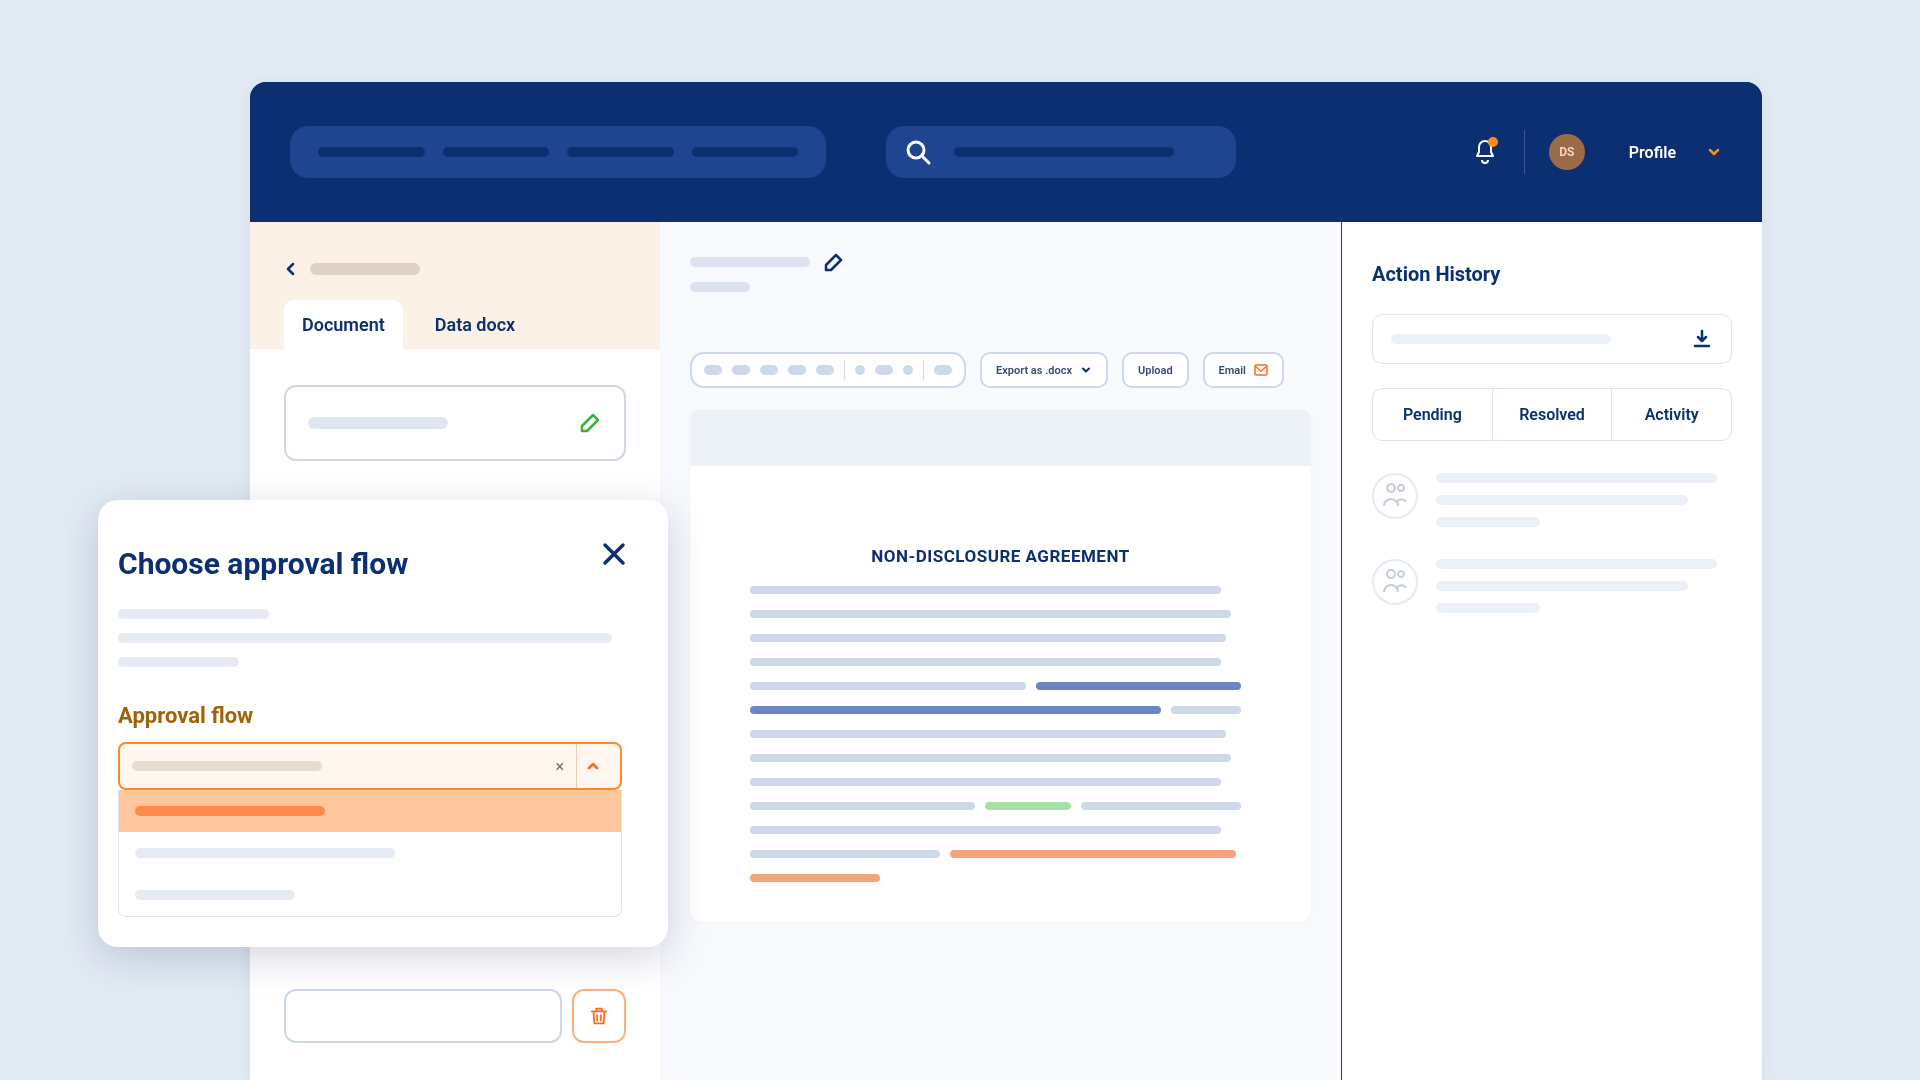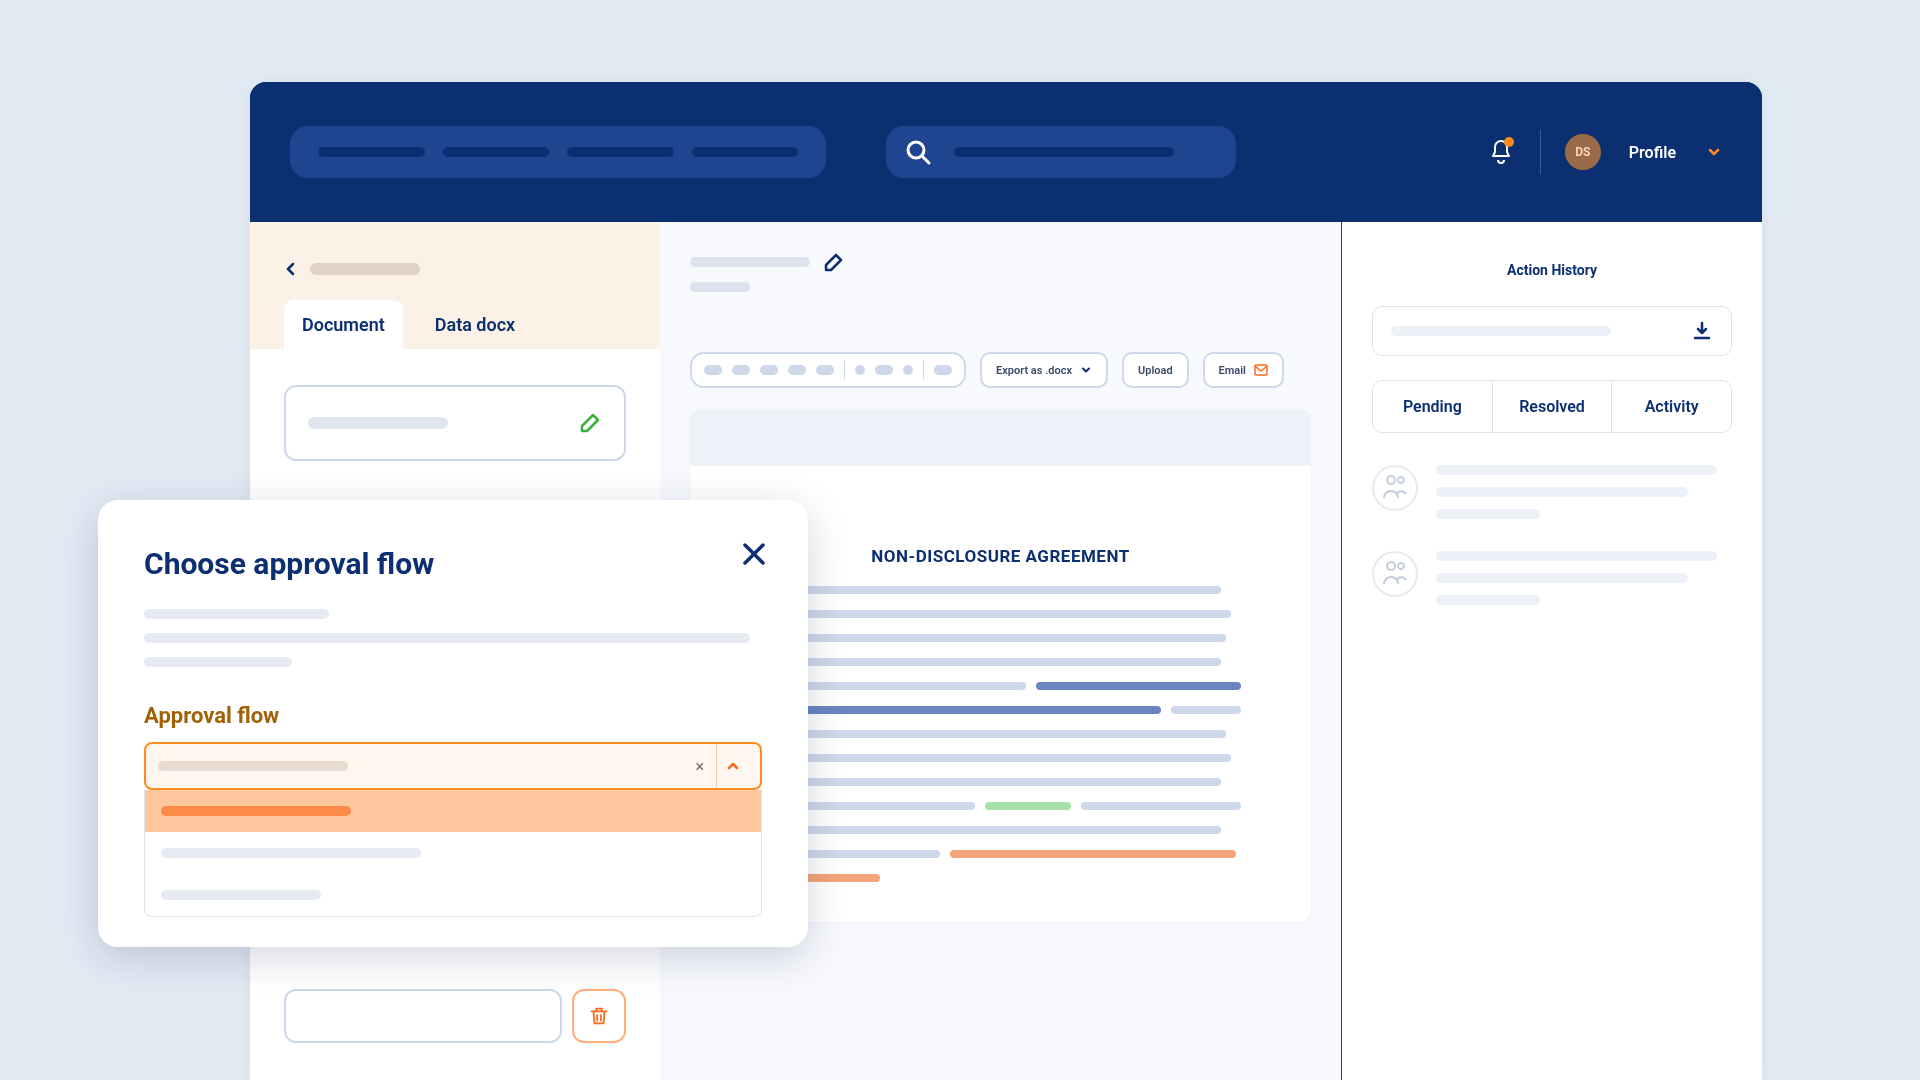--- a/index.html
+++ b/index.html
@@ -12,21 +12,21 @@
   .search-icon { width: 28px; height: 28px; flex-shrink: 0; }
   .search-icon circle { stroke: #fff; stroke-width: 3; fill: none; }
   .search-icon line { stroke: #fff; stroke-width: 3; stroke-linecap: round; }
   .search-ph { margin-left: 22px; height: 10px; width: 220px; background: #0b2f70; border-radius: 5px; }
   .topbar-right { margin-left: auto; display: flex; align-items: center; gap: 24px; }
   .bell-wrap { position: relative; width: 30px; height: 30px; }
   .bell-icon path { stroke: #fff; stroke-width: 2; fill: none; stroke-linejoin: round; }
   .bell-dot { position: absolute; top: 0; right: 2px; width: 10px; height: 10px; background: #ff8a1f; border-radius: 50%; }
   .vdiv { width: 1px; height: 44px; background: #3a5a9e; }
   .avatar { width: 36px; height: 36px; border-radius: 50%; background: #9b6b47; color: #f8dcc6; display: flex; align-items: center; justify-content: center; font-size: 12px; font-weight: 600; }
-  .profile-label { color: #fff; font-size: 16px; font-weight: 600; margin-left: 4px; }
+  .profile-label { color: #fff; font-size: 16px; font-weight: 600; margin-left: 20px; }
   .chevdown { width: 16px; height: 16px; margin-left: 6px; }
   .chevdown path { stroke: #ff8a1f; stroke-width: 2.5; fill: none; stroke-linecap: round; stroke-linejoin: round; }
 
   .main { display: flex; height: calc(100% - 140px); }
   .sidebar { width: 410px; background: #fcf1e7; display: flex; flex-direction: column; }
   .sidebar .crumb { display: flex; align-items: center; gap: 12px; padding: 40px 34px 24px 34px; }
   .chevleft { width: 14px; height: 14px; }
   .chevleft path { stroke: #0b2f70; stroke-width: 2.5; fill: none; stroke-linecap: round; stroke-linejoin: round; }
   .crumb-ph { height: 12px; width: 110px; background: #e0d3c6; border-radius: 6px; }
   .tab-row { display: flex; gap: 14px; padding: 0 34px; }
@@ -63,36 +63,36 @@
   .doc-top { height: 56px; background: #edf1f8; border-radius: 8px 8px 0 0; margin: -100px -60px 80px -60px; }
   .doc-title { text-align: center; font-size: 17px; font-weight: 700; color: #0b2f70; letter-spacing: .5px; margin-bottom: 20px; }
   .doc-lines { display: flex; flex-direction: column; gap: 16px; }
   .doc-lines .row { display:flex; gap: 10px; height: 8px; }
   .doc-lines .seg { border-radius: 4px; background:#cdd8ea; }
   .seg-blue { background: #6a85c2 !important; }
   .seg-green { background: #a7e0a7 !important; }
   .seg-orange { background: #f5a57a !important; }
 
   .rightpanel { width: 420px; background:#fff; padding: 40px 30px; }
-  .rp-title { font-size: 14px; font-weight: 700; color:#0b2f70; margin-bottom: 28px; text-align: center; }
+  .rp-title { font-size: 20px; font-weight: 700; color:#0b2f70; margin-bottom: 28px; }
   .rp-download { border:1px solid #dde3ee; border-radius: 10px; height: 50px; display:flex; align-items:center; padding: 0 18px; }
   .rp-download .ph { height: 10px; width: 220px; background:#ecf0f7; border-radius:5px; }
   .dl-icon { margin-left:auto; width:22px; height:22px; }
   .dl-icon path { stroke:#0b2f70; stroke-width:2.5; fill:none; stroke-linecap:round; stroke-linejoin:round; }
   .rp-tabs { margin-top: 24px; display:flex; border:1px solid #dde3ee; border-radius:10px; overflow:hidden; }
   .rp-tabs .t { flex:1; text-align:center; padding: 16px 0; font-size:16px; font-weight:600; color:#0b2f70; border-right:1px solid #dde3ee; cursor:pointer; }
   .rp-tabs .t:last-child { border-right:none; }
   .rp-item { display:flex; gap:18px; margin-top: 32px; }
   .rp-avatar { width: 46px; height:46px; border-radius:50%; border:2px solid #e6ebf3; display:flex; align-items:center; justify-content:center; }
   .rp-avatar path { stroke:#c3cddc; stroke-width:2; fill:none; }
   .rp-lines { flex:1; display:flex; flex-direction:column; gap:12px; }
   .rp-lines .ph { height: 10px; border-radius:5px; background:#ecf0f7; }
 
   
-  .modal { position: absolute; left: 98px; top: 500px; width: 710px; background:#fff; border-radius: 20px; box-shadow: 0 10px 40px rgba(10,30,80,.18); padding: 46px 46px 30px 46px; }
+  .modal { position: absolute; left: 98px; top: 500px; width: 570px; background:#fff; border-radius: 20px; box-shadow: 0 10px 40px rgba(10,30,80,.18); padding: 46px 46px 30px 20px; }
   .modal h2 { font-size: 30px; font-weight: 700; color:#0b2f70; margin-bottom: 28px; }
   .modal .close { position:absolute; top: 40px; right: 40px; width:28px; height:28px; cursor:pointer; }
   .modal .close path { stroke:#0b2f70; stroke-width:3.5; stroke-linecap:round; }
   .modal .ph-row { display:flex; flex-direction:column; gap:14px; margin-bottom: 36px; }
   .modal .ph-row .ph { height:10px; border-radius:5px; background:#e6ebf3; }
   .modal h3 { font-size: 22px; font-weight:700; color:#a16207; margin-bottom: 14px; }
   .modal .select { border: 2px solid #ff8a1f; border-radius: 8px; background:#fff6ef; height: 48px; display:flex; align-items:center; padding: 0 12px; }
   .modal .select .selph { height:10px; width: 190px; border-radius:5px; background:#e8dcd0; }
   .modal .select .clr { margin-left:auto; color:#7a6a5a; font-size:16px; padding: 0 12px; cursor:pointer; }
   .modal .select .chv { width: 32px; border-left:1px solid #f0cbae; align-self: stretch; display:flex; align-items:center; justify-content:center; }

